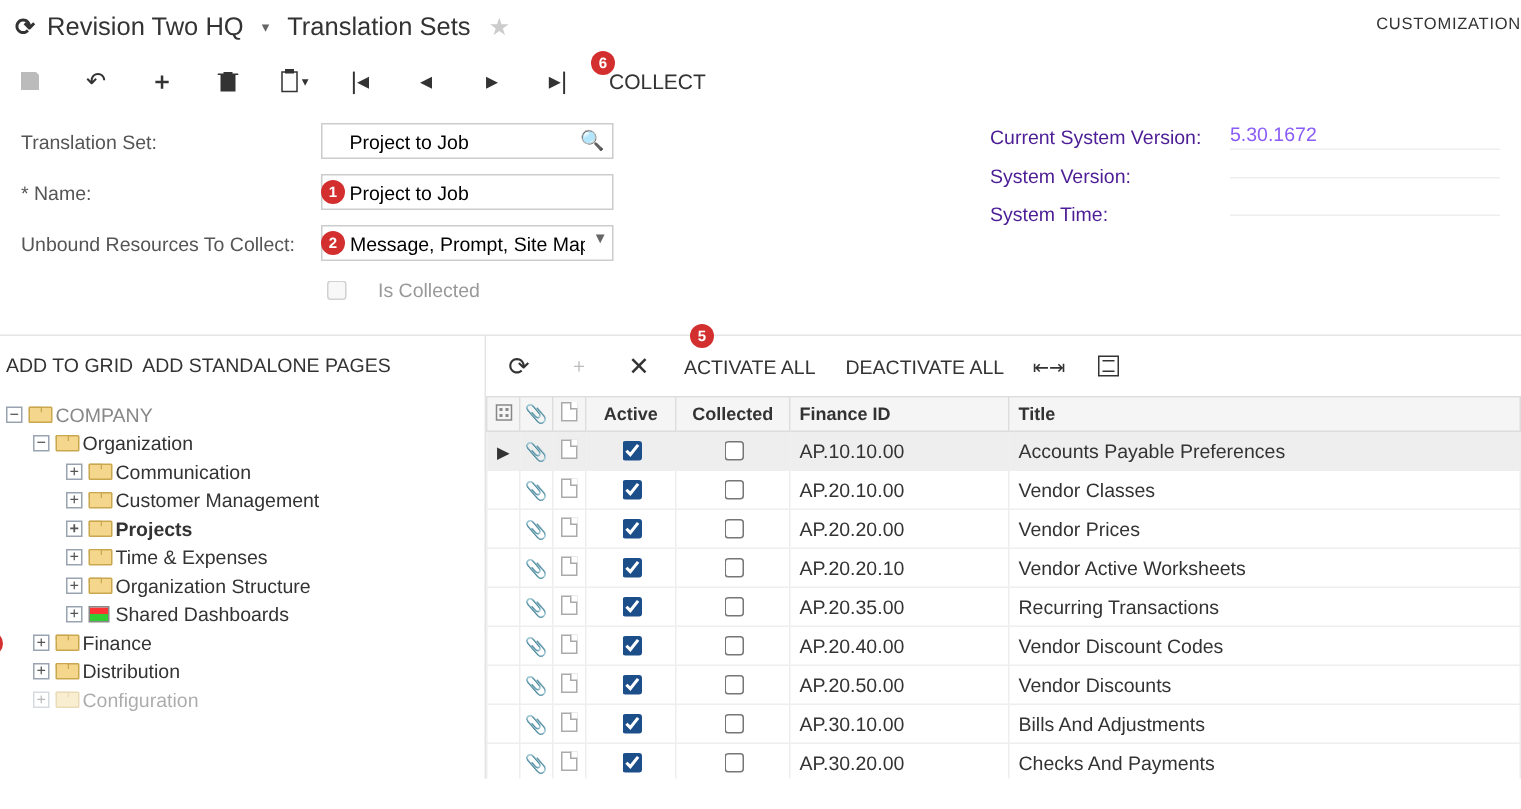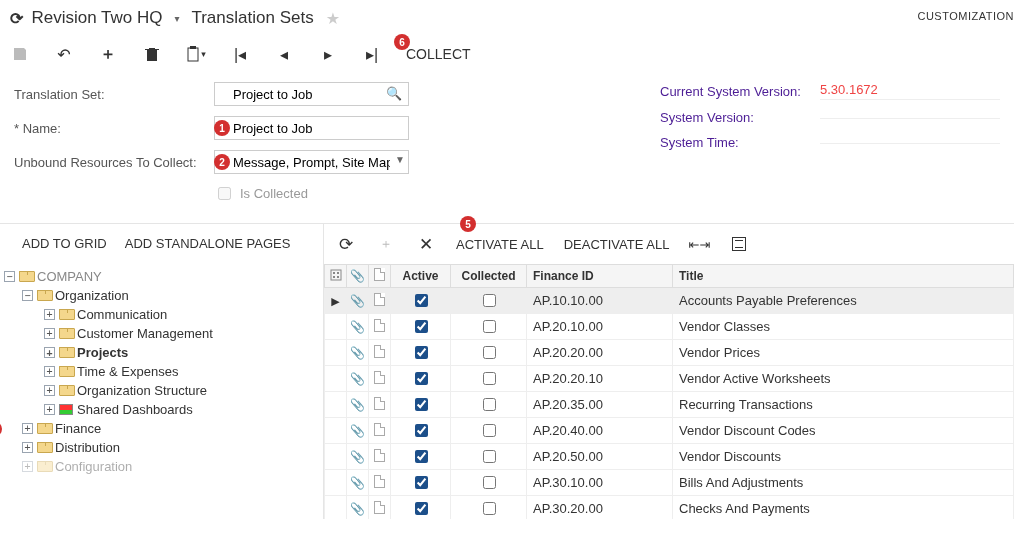--- a/index.html
+++ b/index.html
@@ -90,43 +90,42 @@
     width: 195px;
     height: 24px;
     border: 1px solid #ccc;
     padding: 2px 18px;
     font-size: 13px;
     position: relative;
   }
   .input-wrap { position: relative; width: 195px;}
   .search-ico { position: absolute; right: 6px; top: 4px; font-size: 13px; color: #666; pointer-events:none;}
   .dd-ico { position: absolute; right: 4px; top: 4px; font-size: 10px; color: #666; pointer-events:none;}
-  .form-check { margin-left: 200px; display: flex; align-items: center; gap: 6px; color: #999;}
-  .form-value { color: #ef4444; border-bottom: 1px solid #eee; display:inline-block; min-width: 180px; padding-bottom:2px;}
+  .form-check { margin-left: 200px; display: flex; align-items: center; gap: 18px; color: #999;}
+  .form-value { color: #8b5cf6; border-bottom: 1px solid #eee; display:inline-block; min-width: 180px; padding-bottom:2px;}
   .form-col2-label { width: 160px; color: #4c1d95;}
 
   .lower {
     display: flex;
     border-top: 1px solid #e5e5e5;
     height: 296px;
   }
   .tree-panel {
     width: 324px;
     border-right: 1px solid #e5e5e5;
     display: flex;
     flex-direction: column;
     position: relative;
   }
   .tree-toolbar {
     display: flex;
-    gap: 18px;
+    gap: 6px;
     padding: 12px 4px;
     font-size: 13px;
     color: #333;
-    margin-left: 18px;
   }
   .tree-body {
     padding: 4px 4px 4px 4px;
     overflow: hidden;
     flex: 1;
   }
   .tree-node {
     display: flex;
     align-items: center;
     gap: 4px;

